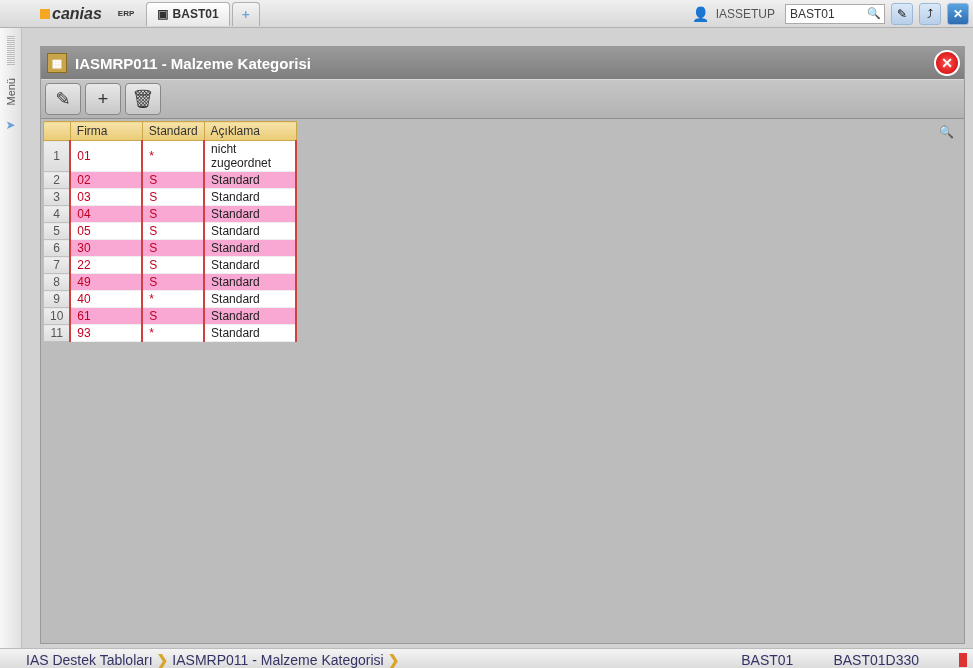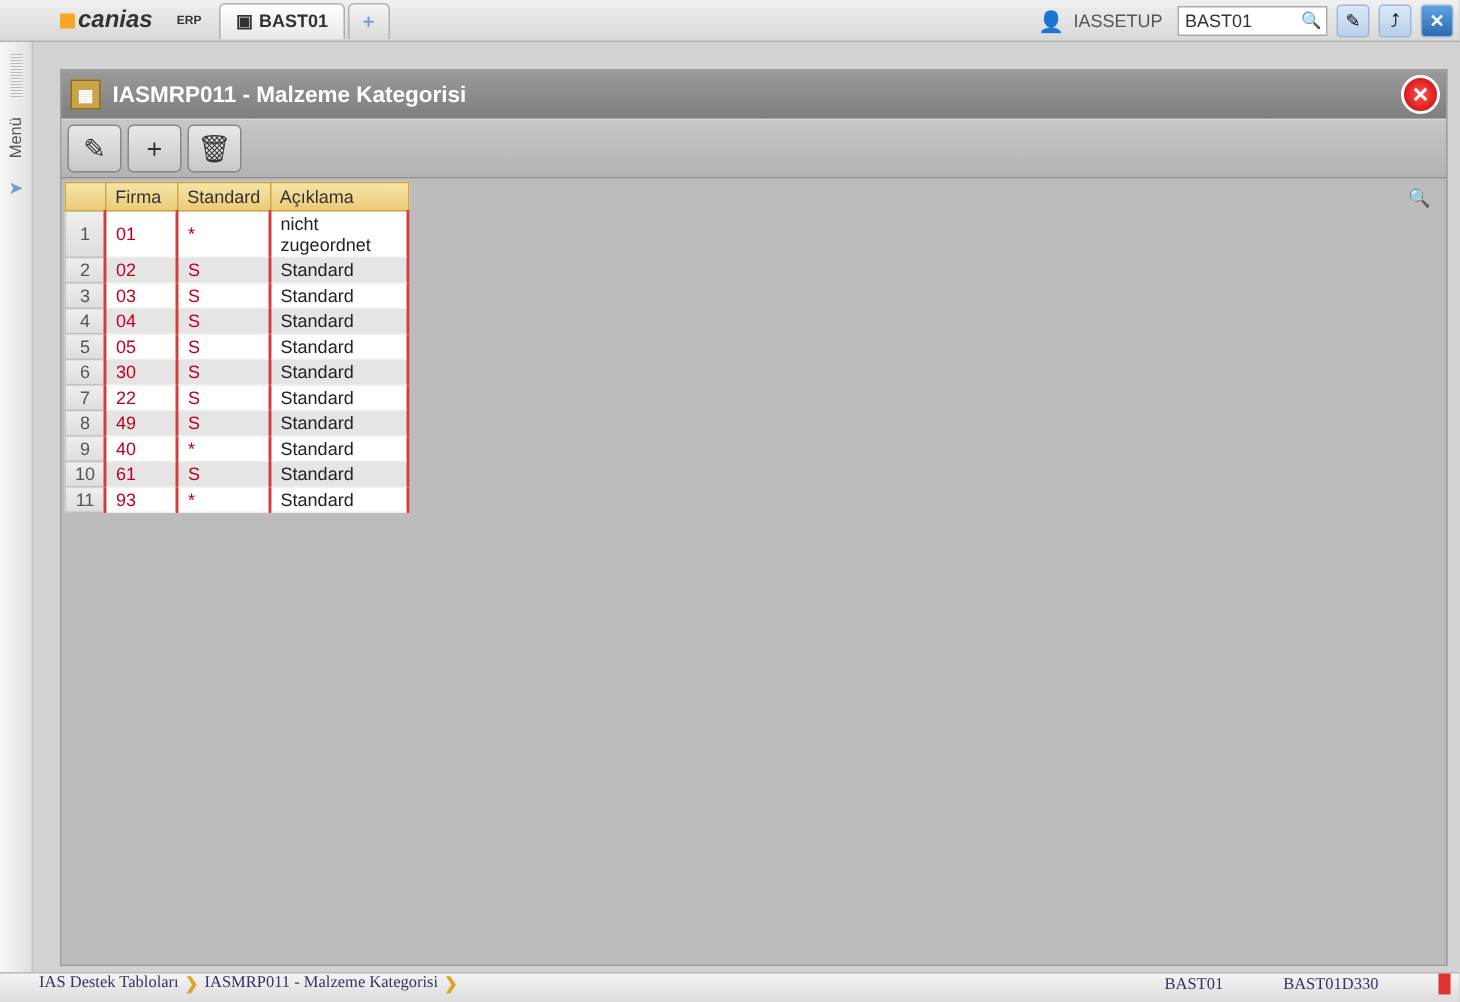--- a/index.html
+++ b/index.html
@@ -137,28 +137,28 @@
   table.grid th.rownum-head { background:linear-gradient(#f7e3a8,#eacb76); width:26px;}
   table.grid td {
     border-right:1px solid #e6c882;
     border-bottom:1px solid #eee;
     padding:1px 6px; height:16px;
   }
   table.grid td.rownum {
     background:linear-gradient(#eee,#ddd); text-align:center; color:#555; width:26px;
     border:1px solid #c0c0c0;
   }
-  table.grid tr.alt td:not(.rownum){ background:#e5e5e5;}
-  .col-firma { width:48px; color:#c00020; border-left:2px solid #d04040;}
+  table.grid tr.alt td:not(.rownum){ background:#f9a8d4;}
+  .col-firma { width:72px; color:#c00020; border-left:2px solid #d04040;}
   .col-kat { width:56px; color:#c00020; border-left:2px solid #d04040;}
   .col-desc { width:92px; color:#222; border-left:2px solid #d04040; border-right:2px solid #d04040 !important;}
   .statusbar {
     position:absolute; left:0; right:0; bottom:0; height:20px;
     background:linear-gradient(#f4f4f4,#dcdcdc); border-top:1px solid #bbb;
-    display:flex; align-items:flex-start; font-size:11px; color:#336; padding-left:26px;font-family:Liberation Serif, serif;
+    display:flex; align-items:flex-end; font-size:14px; color:#336; padding-left:26px;
   }
   .bc-sep { color:#d9a428; margin:0 4px; font-weight:bold;}
   .statusbar .right {
     position:absolute; right:6px; display:flex; align-items:center; gap:40px;
   }
   .red-ind { width:8px;height:14px;background:#d33; display:inline-block;}
 </style>
 </head>
 <body>
 

